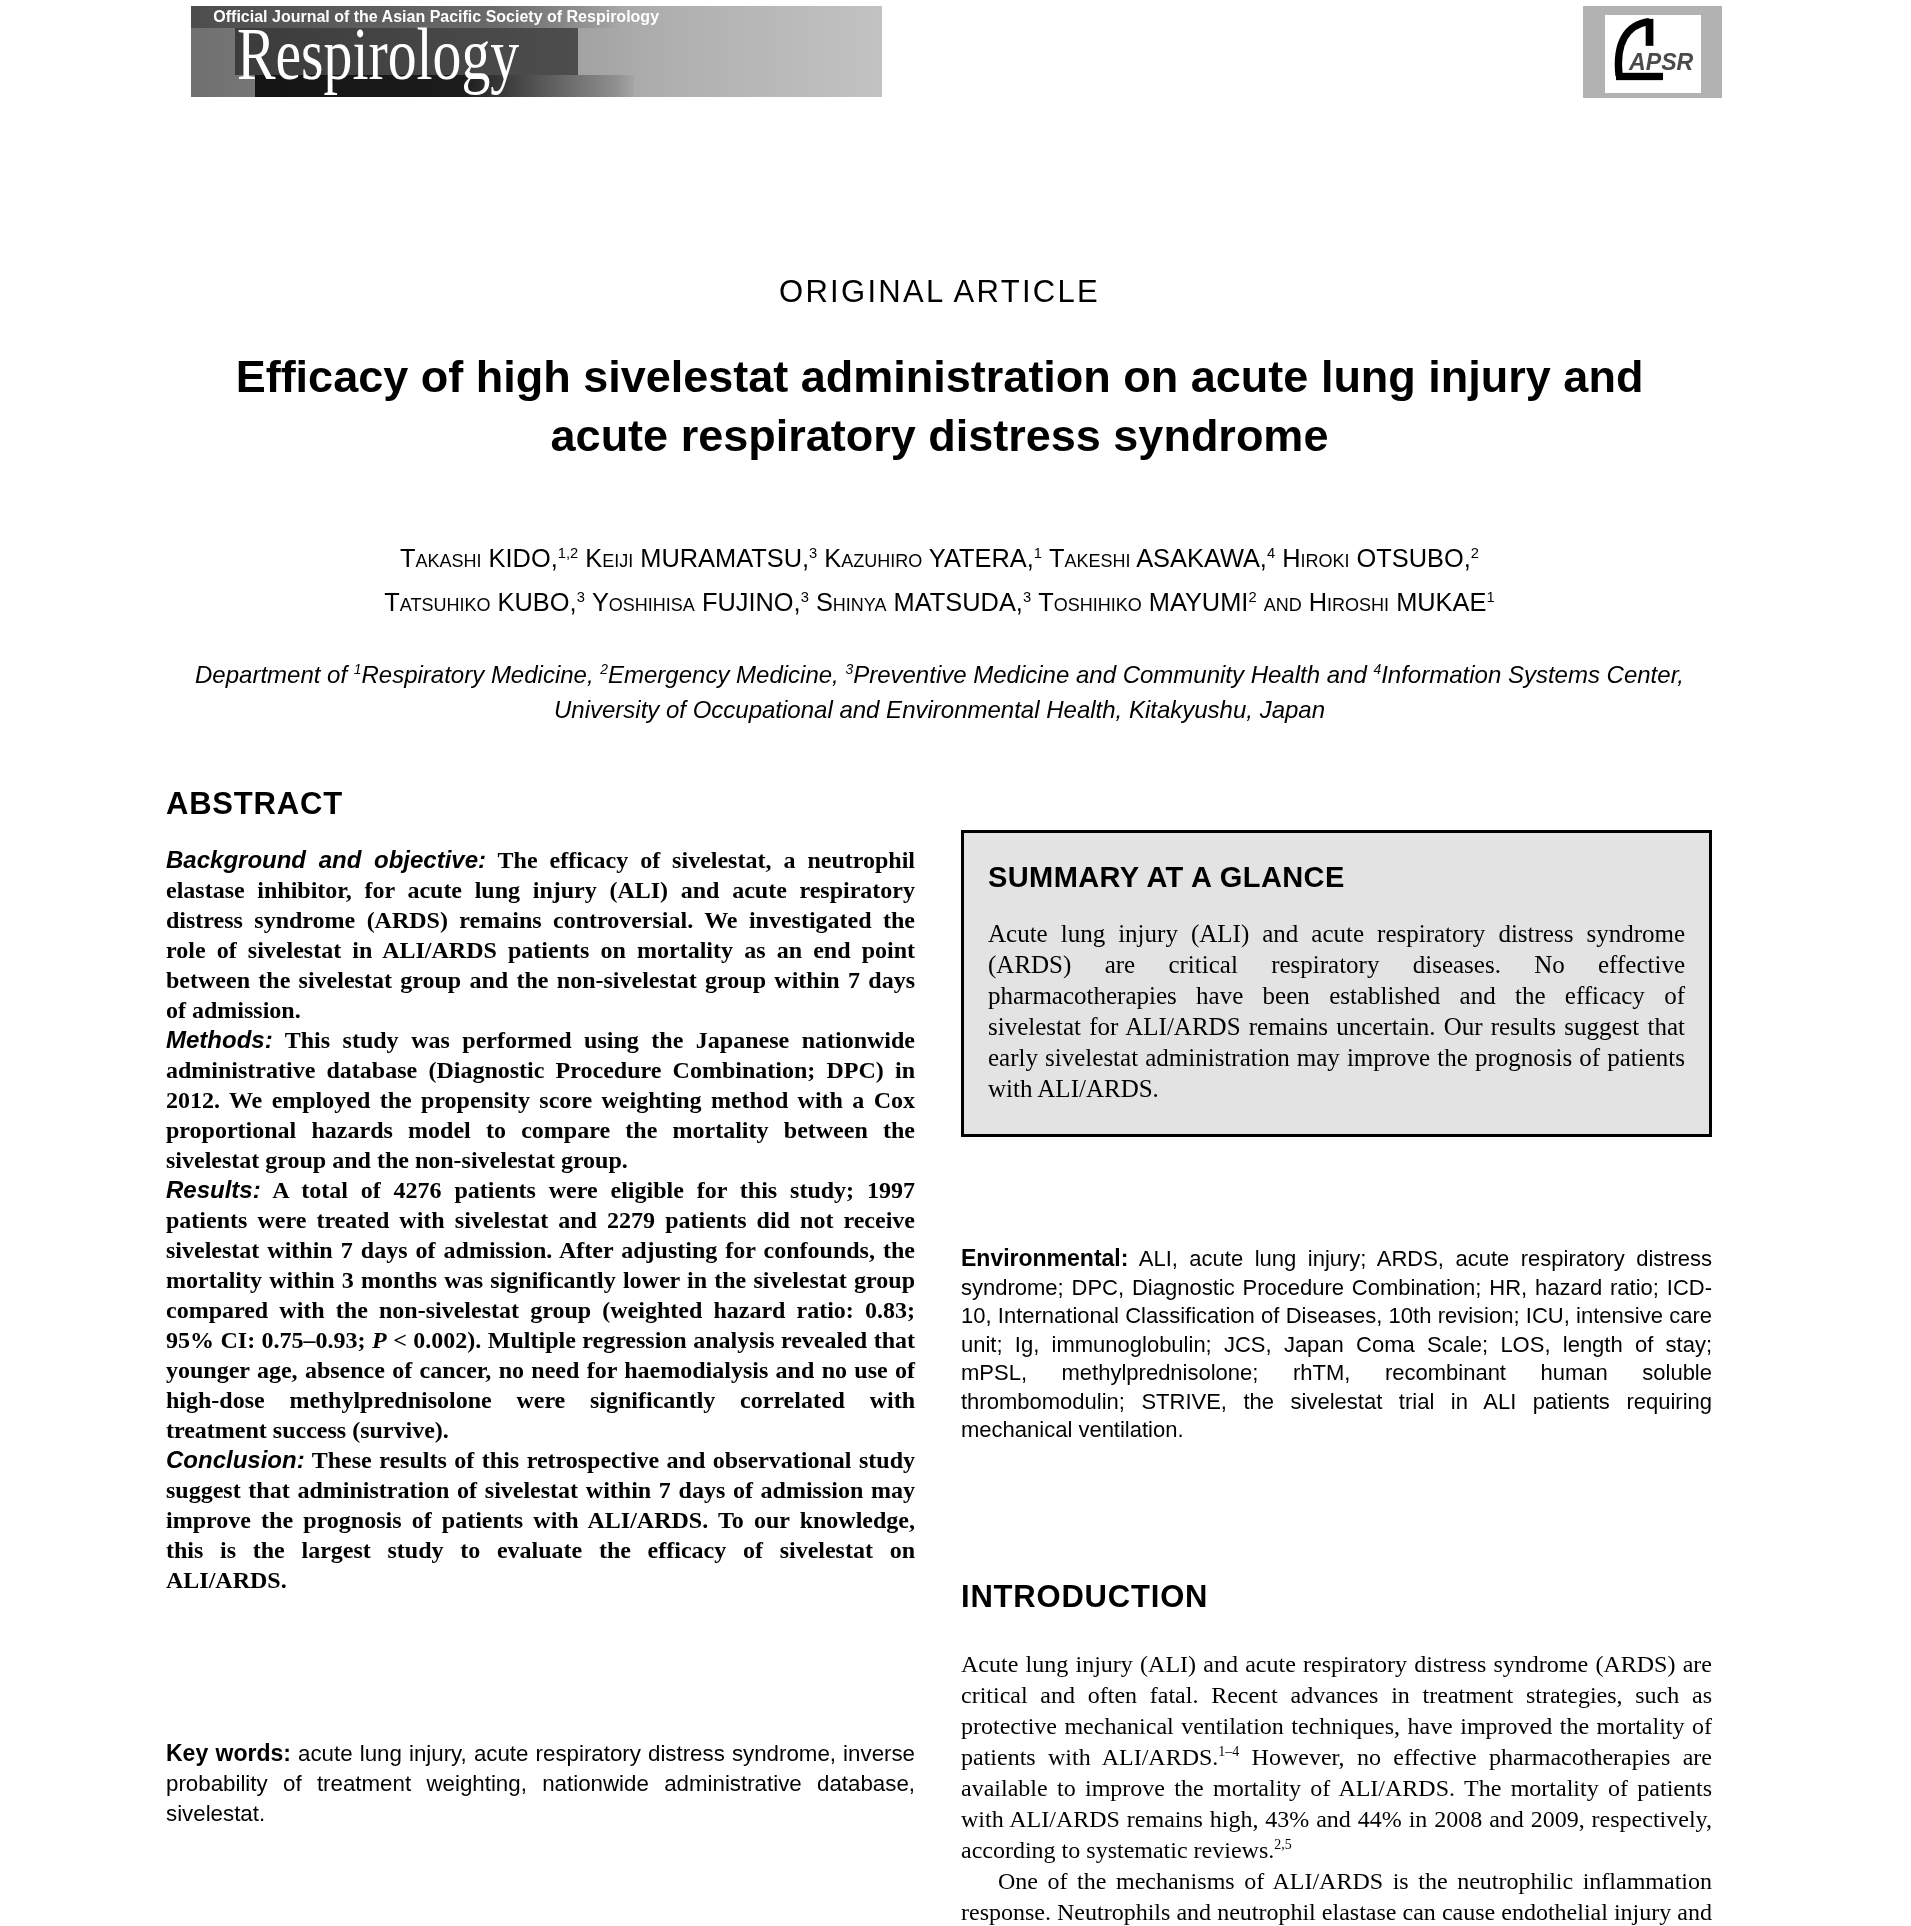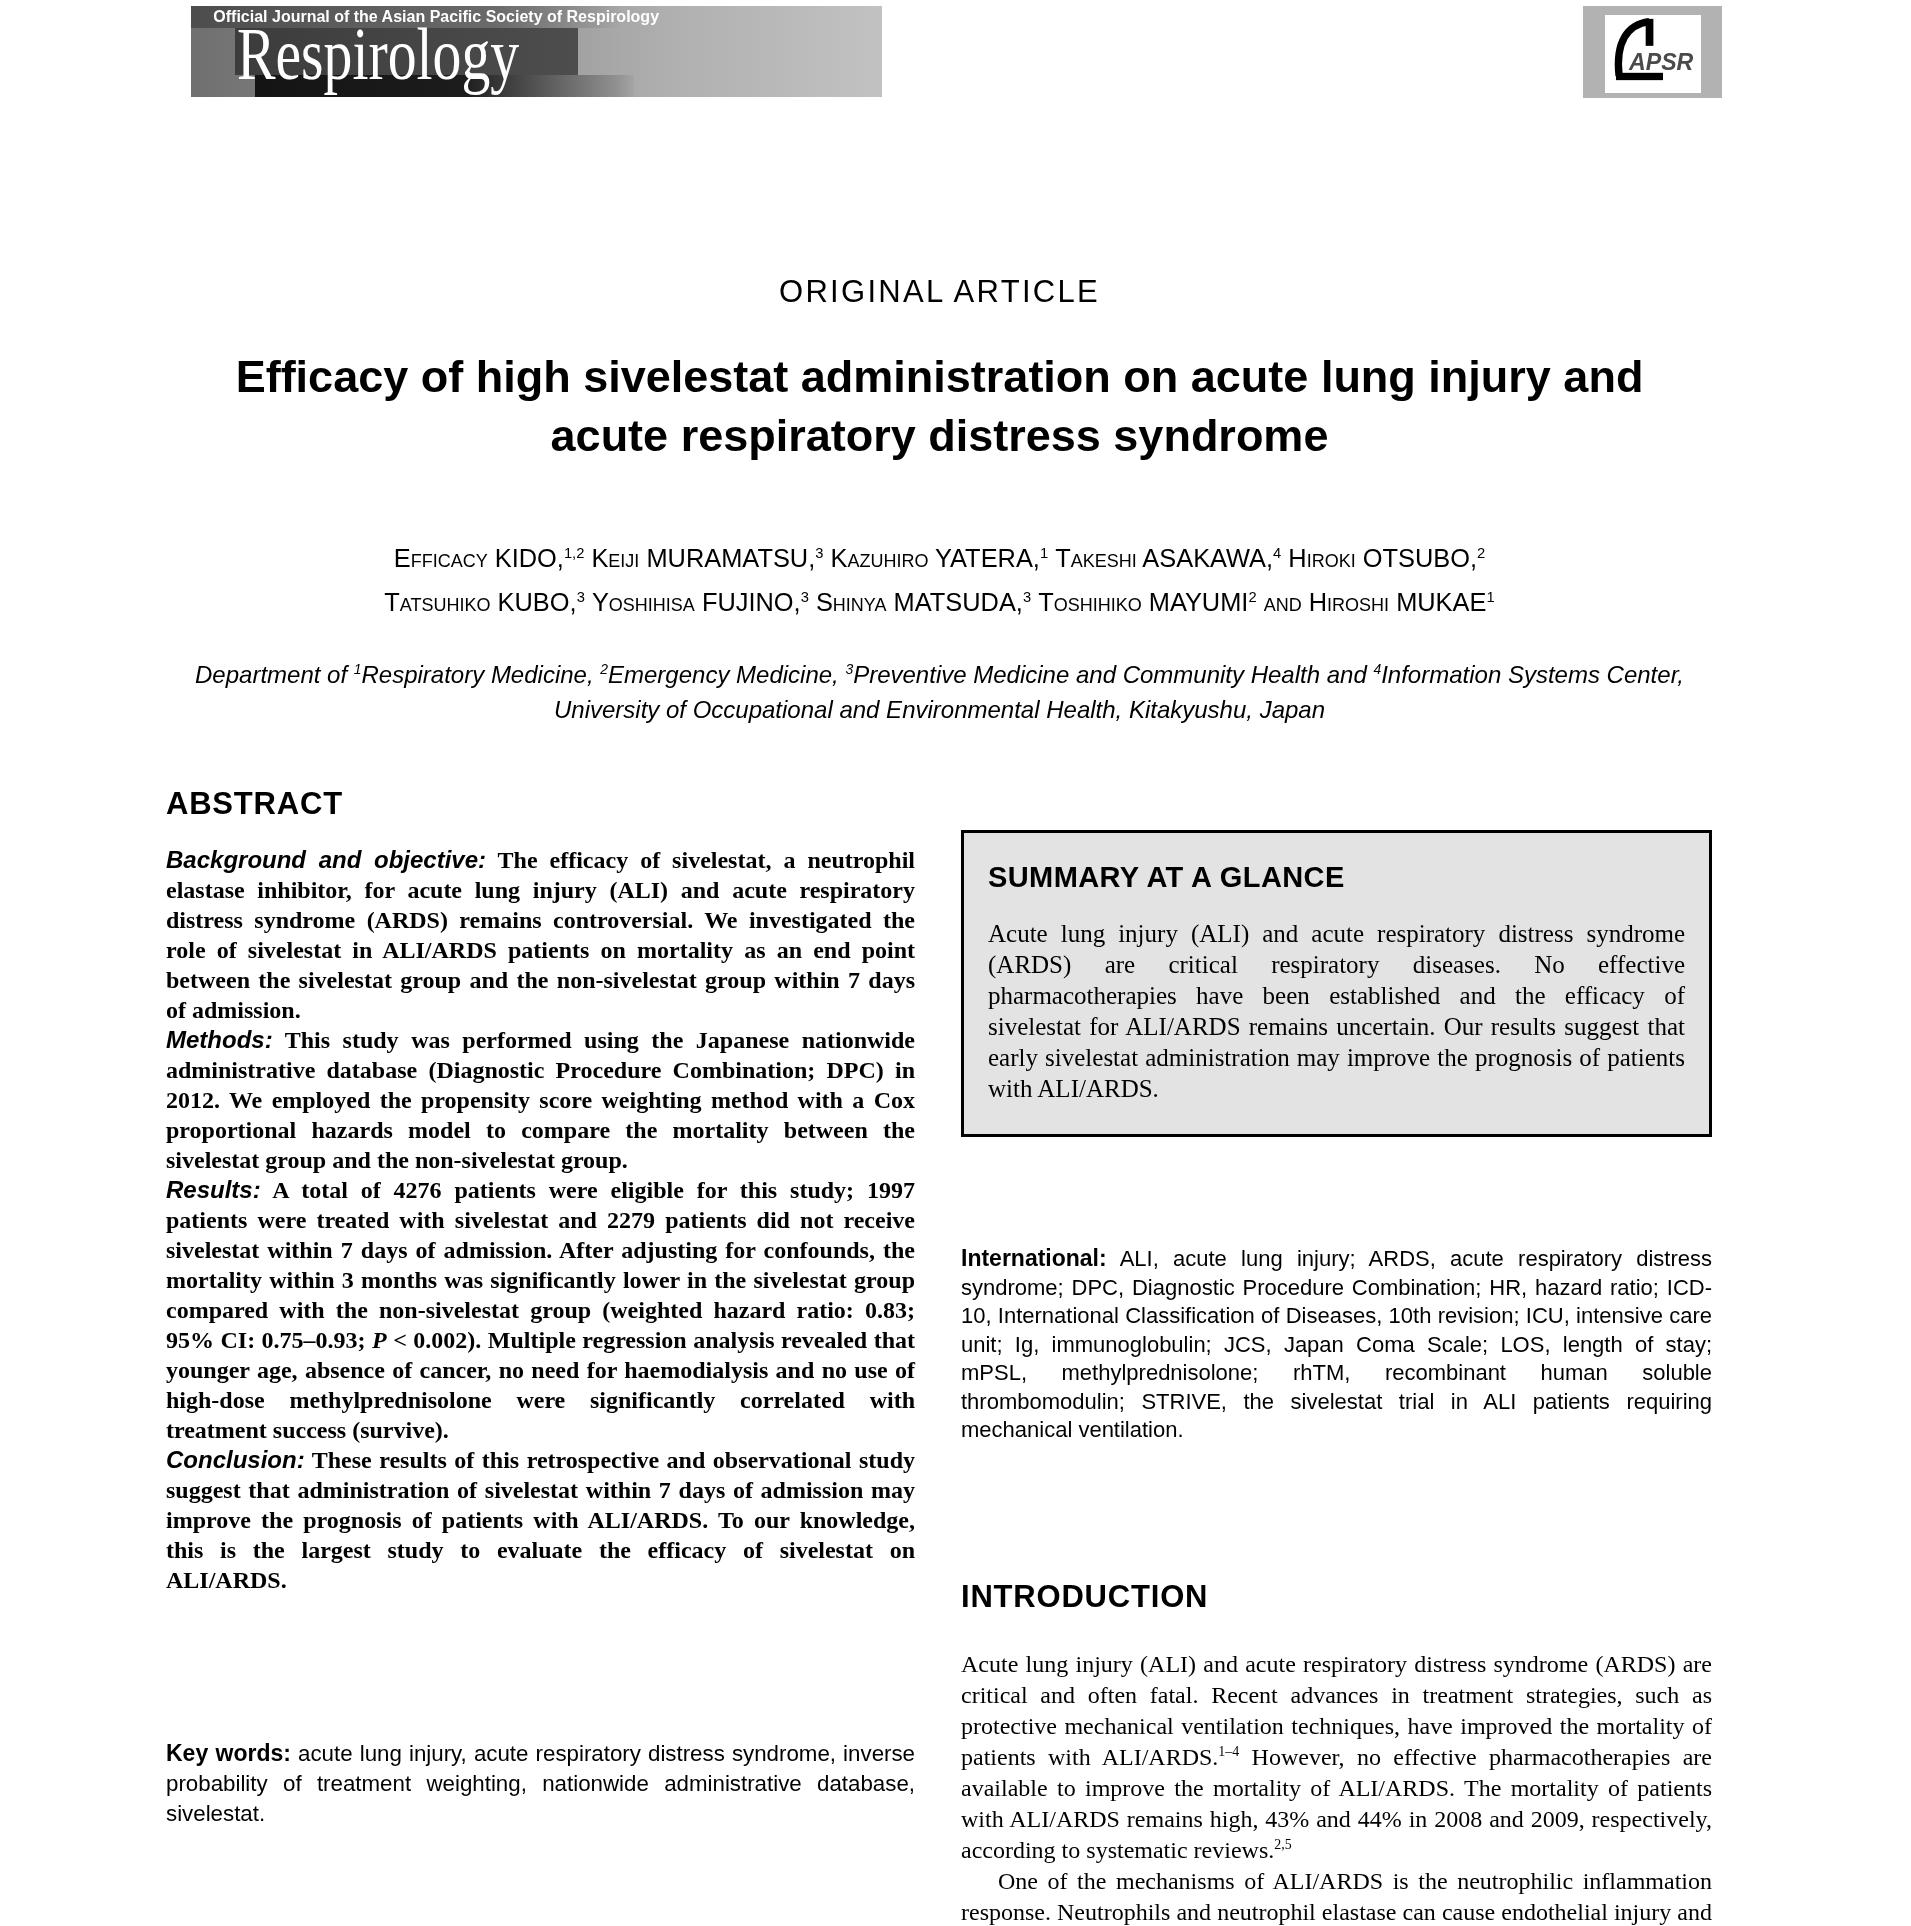--- a/index.html
+++ b/index.html
@@ -145,21 +145,21 @@
   </div>
 
   <div class="center-area type-label">ORIGINAL ARTICLE</div>
 
   <div class="center-area title">
     <div>Efficacy of high sivelestat administration on acute lung injury and</div>
     <div>acute respiratory distress syndrome</div>
   </div>
 
   <div class="center-area authors">
-      <div><span><span class="sc">Efficacy</span> KIDO,<sup>1,2</sup></span> <span><span class="sc">Keiji</span> MURAMATSU,<sup>3</sup></span> <span><span class="sc">Kazuhiro</span> YATERA,<sup>1</sup></span> <span><span class="sc">Takeshi</span> ASAKAWA,<sup>4</sup></span> <span><span class="sc">Hiroki</span> OTSUBO,<sup>2</sup></span></div>
+      <div><span><span class="sc">Takashi</span> KIDO,<sup>1,2</sup></span> <span><span class="sc">Keiji</span> MURAMATSU,<sup>3</sup></span> <span><span class="sc">Kazuhiro</span> YATERA,<sup>1</sup></span> <span><span class="sc">Takeshi</span> ASAKAWA,<sup>4</sup></span> <span><span class="sc">Hiroki</span> OTSUBO,<sup>2</sup></span></div>
       <div><span><span class="sc">Tatsuhiko</span> KUBO,<sup>3</sup></span> <span><span class="sc">Yoshihisa</span> FUJINO,<sup>3</sup></span> <span><span class="sc">Shinya</span> MATSUDA,<sup>3</sup></span> <span><span class="sc">Toshihiko</span> MAYUMI<sup>2</sup></span> <span class="sc">and</span> <span><span class="sc">Hiroshi</span> MUKAE<sup>1</sup></span></div>
     </div>
 
   <div class="center-area affiliation">Department of <sup>1</sup>Respiratory Medicine, <sup>2</sup>Emergency Medicine, <sup>3</sup>Preventive Medicine and Community Health and <sup>4</sup>Information Systems Center, University of Occupational and Environmental Health, Kitakyushu, Japan</div>
 
   <div class="col-left">
     <h2 class="h-section">ABSTRACT</h2>
     <div>
         <p class="ab-p"><span class="ab-label">Background and objective:</span> The efficacy of sivelestat, a neutrophil elastase inhibitor, for acute lung injury (ALI) and acute respiratory distress syndrome (ARDS) remains controversial. We investigated the role of sivelestat in ALI/ARDS patients on mortality as an end point between the sivelestat group and the non-sivelestat group within 7 days of admission.</p>
         <p class="ab-p"><span class="ab-label">Methods:</span> This study was performed using the Japanese nationwide administrative database (Diagnostic Procedure Combination; DPC) in 2012. We employed the propensity score weighting method with a Cox proportional hazards model to compare the mortality between the sivelestat group and the non-sivelestat group.</p>
@@ -171,21 +171,21 @@
       <span>acute lung injury, acute respiratory distress syndrome, inverse probability of treatment weighting, nationwide administrative database, sivelestat.</span>
     </div>
   </div>
 
   <div class="summary-box">
     <h2>SUMMARY AT A GLANCE</h2>
     <p>Acute lung injury (ALI) and acute respiratory distress syndrome (ARDS) are critical respiratory diseases. No effective pharmacotherapies have been established and the efficacy of sivelestat for ALI/ARDS remains uncertain. Our results suggest that early sivelestat administration may improve the prognosis of patients with ALI/ARDS.</p>
   </div>
 
   <div class="abbrev">
-    <span class="abbr-label">International:</span>
+    <span class="abbr-label">Environmental:</span>
     <span>ALI, acute lung injury; ARDS, acute respiratory distress syndrome; DPC, Diagnostic Procedure Combination; HR, hazard ratio; ICD-10, International Classification of Diseases, 10th revision; ICU, intensive care unit; Ig, immunoglobulin; JCS, Japan Coma Scale; LOS, length of stay; mPSL, methylprednisolone; rhTM, recombinant human soluble thrombomodulin; STRIVE, the sivelestat trial in ALI patients requiring mechanical ventilation.</span>
   </div>
 
   <div class="intro">
     <h2 class="h-section">INTRODUCTION</h2>
     <div>
         <p class="intro-p">Acute lung injury (ALI) and acute respiratory distress syndrome (ARDS) are critical and often fatal. Recent advances in treatment strategies, such as protective mechanical ventilation techniques, have improved the mortality of patients with ALI/ARDS.<sup>1–4</sup> However, no effective pharmacotherapies are available to improve the mortality of ALI/ARDS. The mortality of patients with ALI/ARDS remains high, 43% and 44% in 2008 and 2009, respectively, according to systematic reviews.<sup>2,5</sup></p>
         <p class="intro-p">One of the mechanisms of ALI/ARDS is the neutrophilic inflammation response. Neutrophils and neutrophil elastase can cause endothelial injury and increase the vascular permeability. Sivelestat is a neutrophil elastase inhibitor that was discovered by a Japanese pharmaceutical company in 1991 and has been shown to inhibit neutrophil elastase. This agent may be a reasonable choice for treating ALI/ARDS associated with neutrophilic inflammation. In Japan, it is used for ALI/ARDS with the dosage of 4.8 mg/kg/day for up to 14 days. However, the efficacy of sivelestat in patients with ALI/ARDS remains uncertain.</p>
       </div>
   </div>

